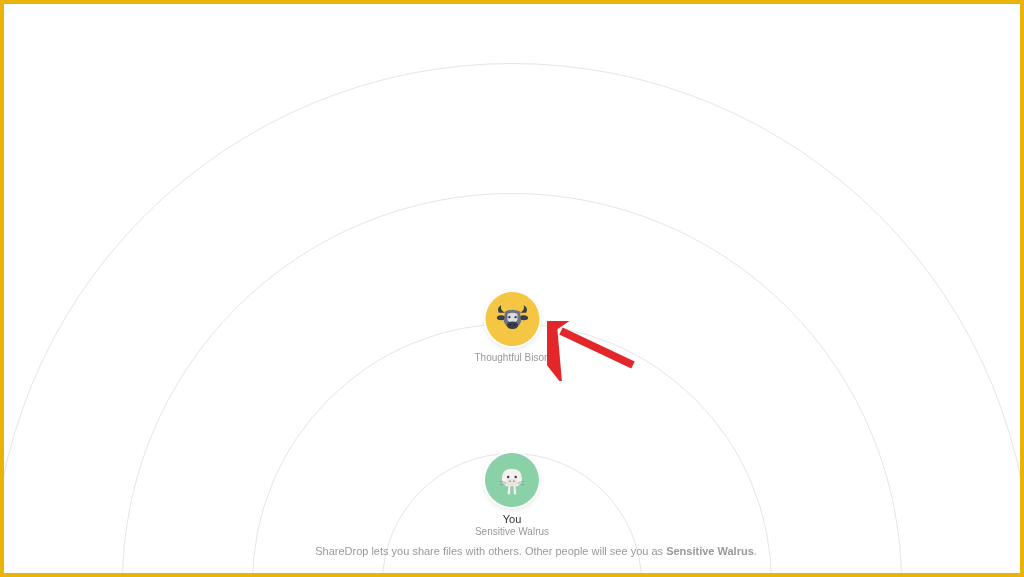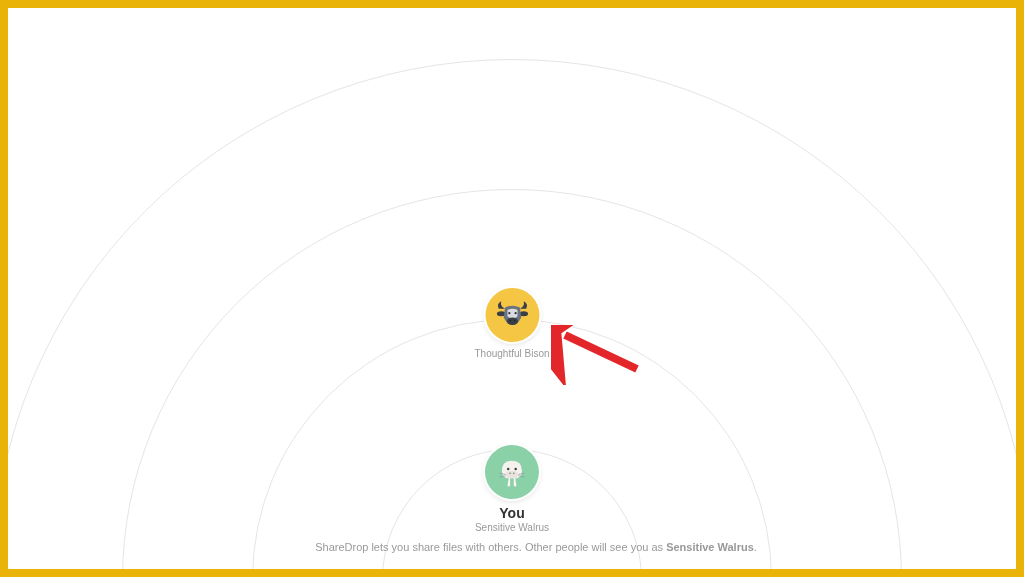--- a/index.html
+++ b/index.html
@@ -6,21 +6,21 @@
     html, body { width: 100%; height: 100%; }
     body {
       font-family: -apple-system, BlinkMacSystemFont, "Segoe UI", Helvetica, Arial, sans-serif;
       background: #ffffff;
       overflow: hidden;
     }
     .frame {
       position: relative;
       width: 1024px;
       height: 577px;
-      border: 8px solid #eab308;
+      border: 4px solid #eab308;
       background: #ffffff;
       overflow: hidden;
     }
     .radar {
       position: absolute;
       left: 50%;
       bottom: -10px;
       transform: translateX(-50%);
       width: 0;
       height: 0;
@@ -61,22 +61,22 @@
     .avatar.self-bg { background: #8bd1a8; }
     .avatar svg { width: 40px; height: 40px; }
     .peer-name {
       margin-top: 6px;
       font-size: 10px;
       color: #999999;
       text-align: center;
     }
     .peer-title {
       margin-top: 6px;
-      font-size: 14px;
-      font-weight: 700;
+      font-size: 11px;
+      font-weight: 400;
       color: #333333;
       text-align: center;
     }
     .peer-sub {
       font-size: 10px;
       color: #999999;
       text-align: center;
       margin-top: 1px;
     }
     .footer-text {

